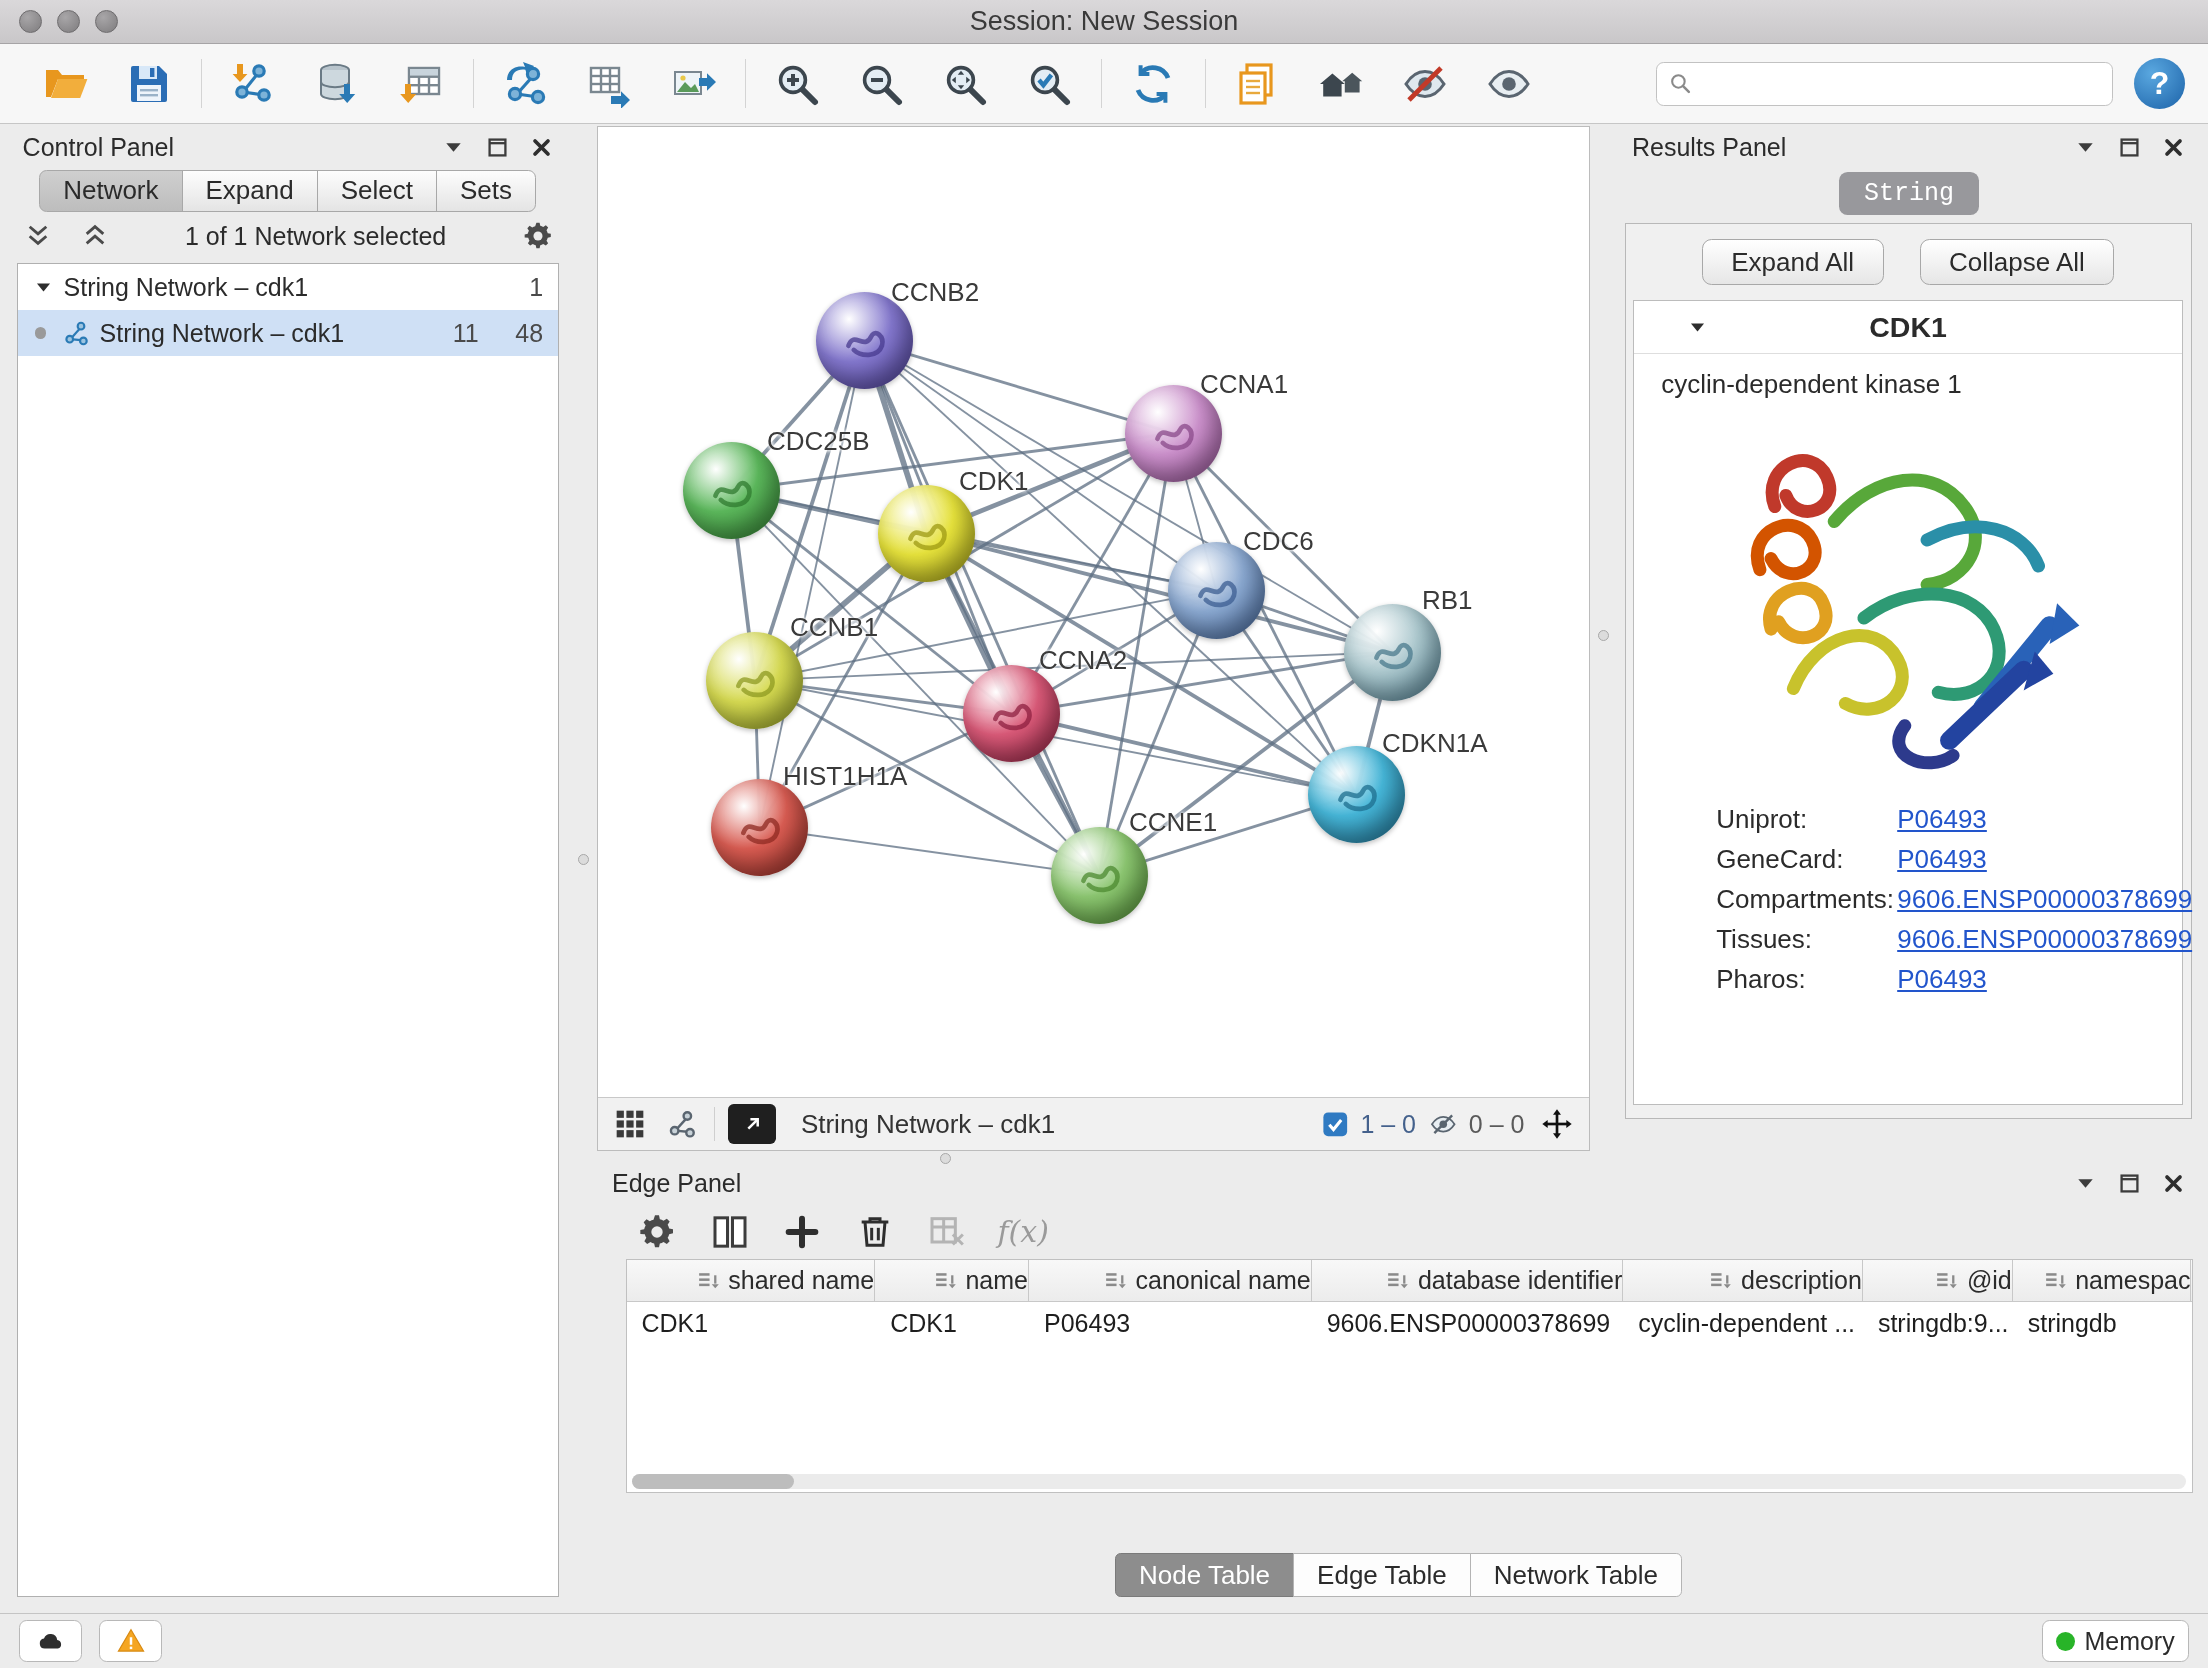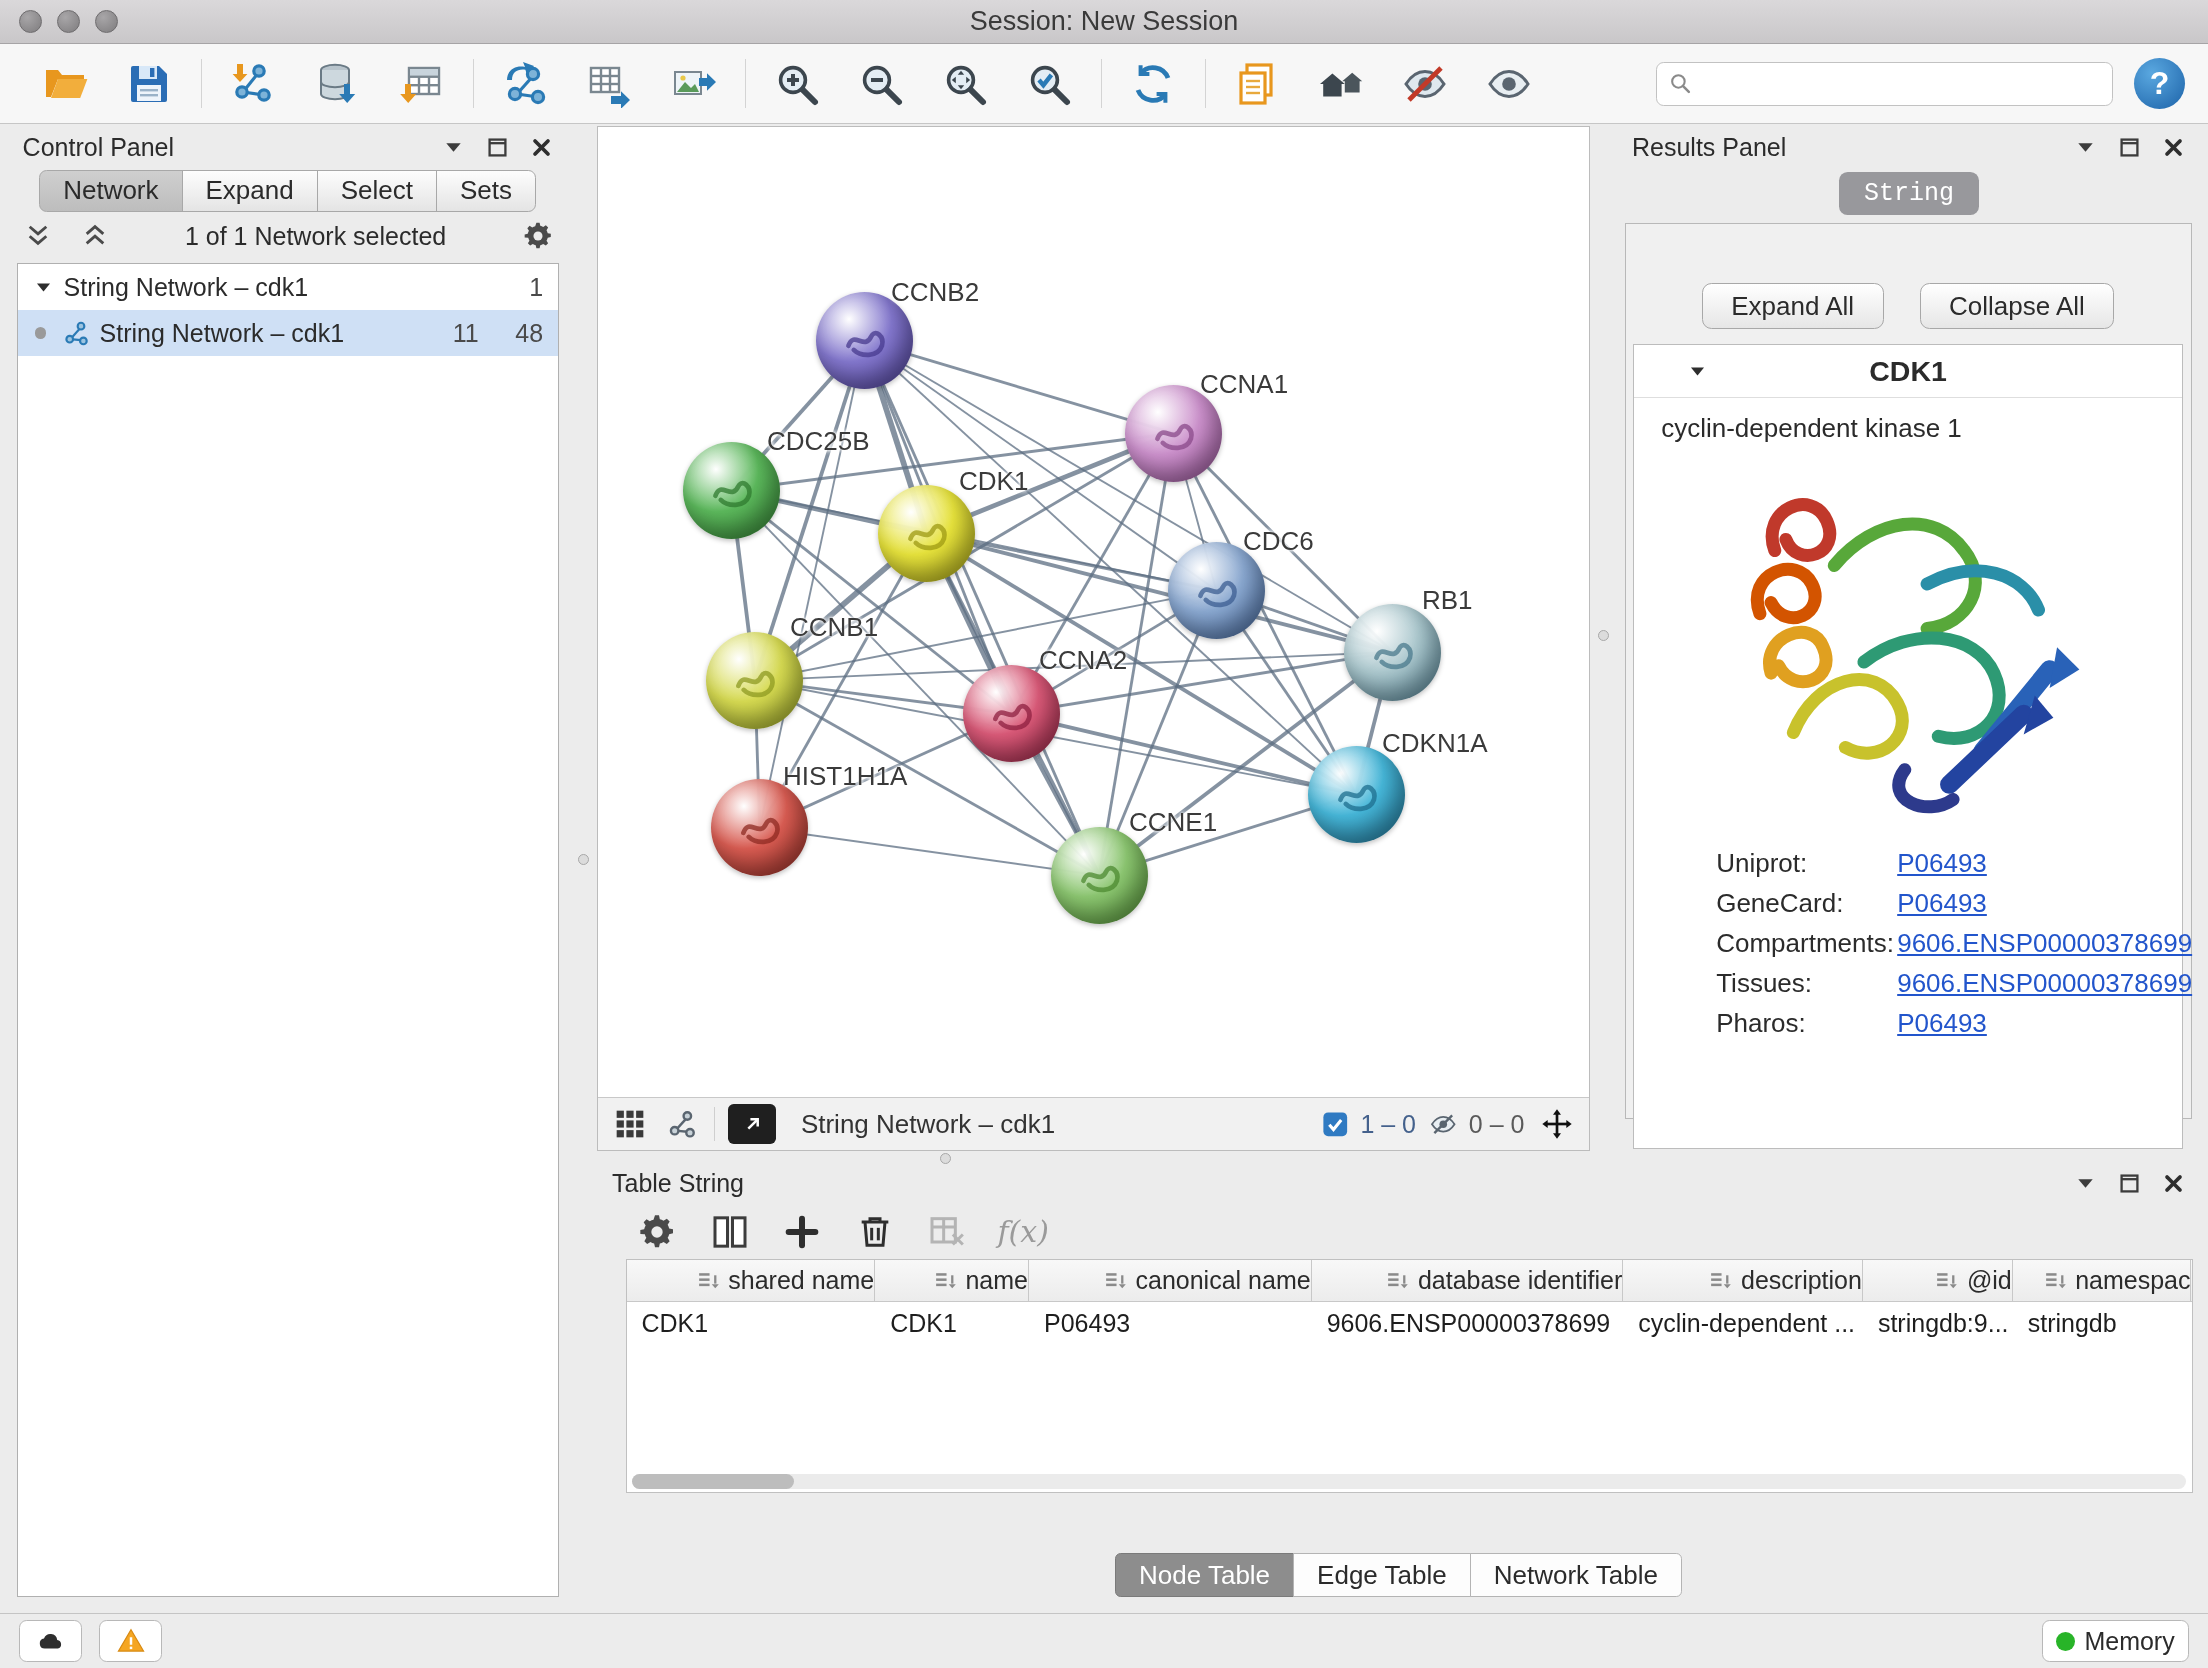--- a/index.html
+++ b/index.html
@@ -79,21 +79,21 @@
   .nsb-count.gray { color:#5a5a5a; }
   .nsb-count svg { width:28.5px; height:28.5px; }
 
   
   .results-panel { position:absolute; left:1617px; top:126px; width:584px; height:1025px; background:#ececec; }
   .rp-badge-row { height:51px; display:flex; justify-content:center; align-items:center; }
   .rp-badge { background:#98989c; color:#fff; font-size:25px; padding:6.7px 25px; border-radius:8.6px;font-family:Liberation Mono, monospace; }
   .rp-box { position:absolute; left:7.6px; right:9.5px; top:97px; height:896px; border:1px solid #b8b8b8; background:#f0f0f0; }
   .rp-buttons { display:flex; justify-content:center; gap:36px; padding:15px 0 11.4px; }
   .rp-btn { height:46px; padding:0 28.5px; display:flex; align-items:center; font-size:26px;
-    background:linear-gradient(#ffffff,#e6e6e6); border:1px solid #a8a8a8; border-radius:9.5px;margin-top:44px; }
+    background:linear-gradient(#ffffff,#e6e6e6); border:1px solid #a8a8a8; border-radius:9.5px; }
   .rp-card { margin:3.8px 7.6px; border:1px solid #bcbcbc; background:#fff; height:805px; position:relative; }
   .rp-card-header { height:53px; border-bottom:1px solid #dedede; display:flex; align-items:center; }
   .rp-card-header .tri { margin-left:53px; }
   .rp-protein-name { flex:1; text-align:center; font-weight:bold; font-size:28.5px; margin-right:74px; }
   .rp-desc { padding:15px 0 5.7px 27px; font-size:26px; }
   .rp-protein { display:block; margin:3.8px auto 0; width:409px; height:390px; }
   .rp-cl-title { font-weight:bold; font-size:27.6px; padding:9.5px 0 7.6px 55px; }
   .cl-row { display:flex; align-items:center; height:40px; padding-left:82px; font-size:26px; }
   .cl-label { width:181px; flex:none; }
   .cl-link { color:#2255cc; text-decoration:underline; cursor:pointer; }
@@ -649,21 +649,21 @@
       <div class="cl-row">
         <span class="cl-label">Pharos:</span>
         <span class="cl-link">P06493</span>
       </div>
     </div>
   </div>
 </div>
 
 <div class="table-panel">
   <div class="panel-header">
-    <span class="ph-title">Table String</span>
+    <span class="ph-title">Edge Panel</span>
     <span class="ph-ic">
       <svg viewBox="0 0 16 16">
           <path d="M3 5h10L8 11z" fill="#3c3c3c"></path>
         </svg>
     </span>
     <span class="ph-ic">
       <svg viewBox="0 0 16 16" fill="none" stroke="#3c3c3c" stroke-width="1.6">
         <rect x="2.5" y="2.5" width="11" height="11"></rect>
           <line x1="2.5" y1="5" x2="13.5" y2="5"></line>
       </svg>

